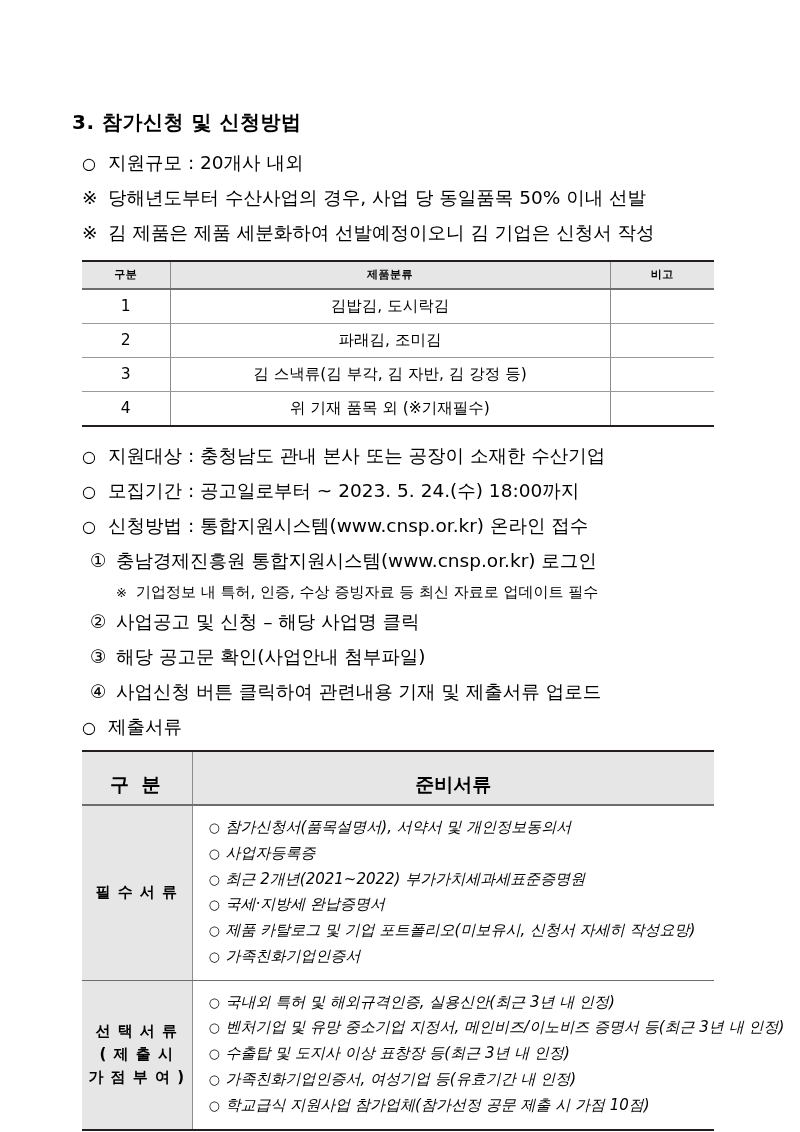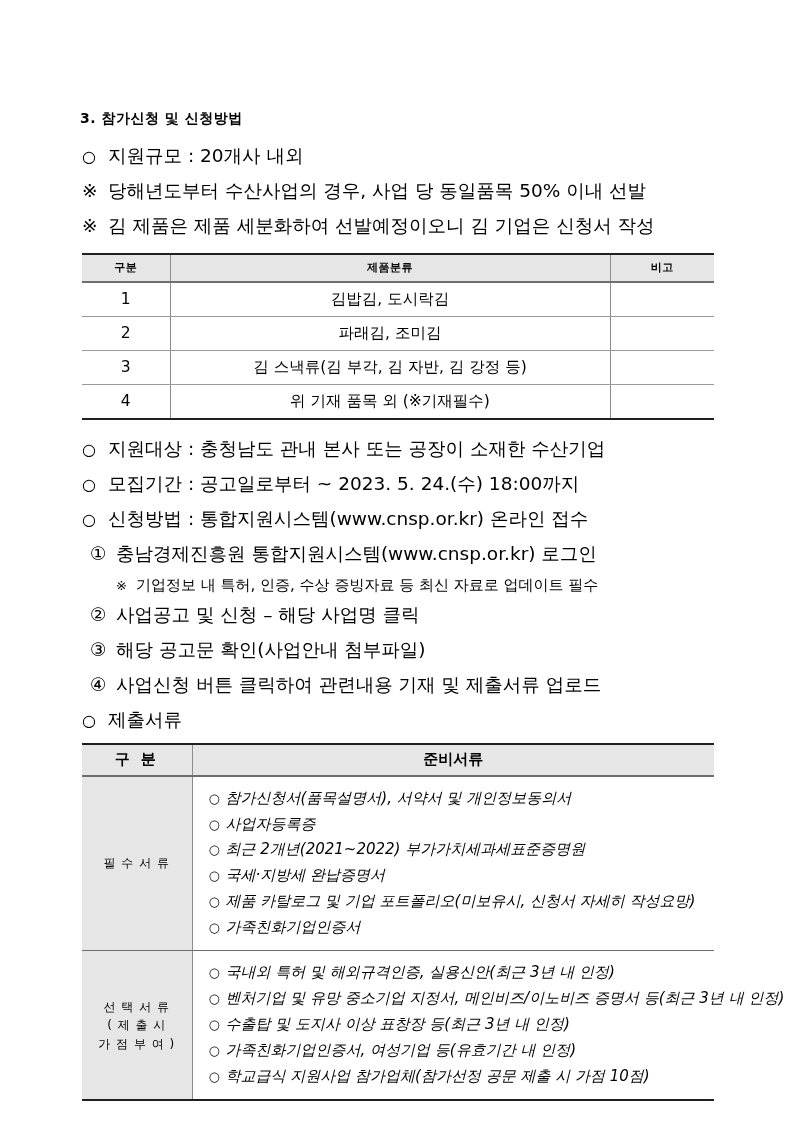--- a/index.html
+++ b/index.html
@@ -18,24 +18,24 @@
   .page {
     position: relative;
     width: 800px;
     height: 1132px;
     box-sizing: border-box;
     padding: 110px 60px 0 68px;
   }
 
   
   .section-title {
-    font-size: 14px;
+    font-size: 20px;
     font-weight: bold;
     letter-spacing: 0.5px;
-    margin: 0 0 14px 12px;
+    margin: 0 0 14px 4px;
     line-height: 1.2;
   }
   .line {
     display: flex;
     align-items: baseline;
     font-size: 18.5px;
     line-height: 1.62;
     margin: 0 0 5px 0;
     white-space: nowrap;
   }
@@ -91,30 +91,30 @@
   table.doc tr:last-child td { border-bottom: none; }
   .vdiv { border-left: 1.2px solid #8c8c8c; }
 
   
   table.docs2 {
     border-top: 2.5px solid #231f20;
     border-bottom: 2.5px solid #231f20;
   }
   table.docs2 th {
     background: #e6e6e6;
-    font-size: 15px;
-    font-weight: bold;
-    padding: 5px 4px 6px 4px;
+    font-size: 19px;
+    font-weight: bold;
+    padding: 20px 4px 6px 4px;
     border-bottom: 2.5px solid #6d6d6d;
     text-align: center;
   }
   table.docs2 td.labelcell {
     background: #e6e6e6;
-    font-size: 12px;
-    font-weight: normal;
+    font-size: 15px;
+    font-weight: bold;
     text-align: center;
     vertical-align: middle;
     padding: 6px 6px;
     line-height: 1.55;
     letter-spacing: 1px;
   }
   table.docs2 td.listcell {
     padding: 9px 6px 10px 16px;
     vertical-align: top;
     border-left: 1.2px solid #8c8c8c;

